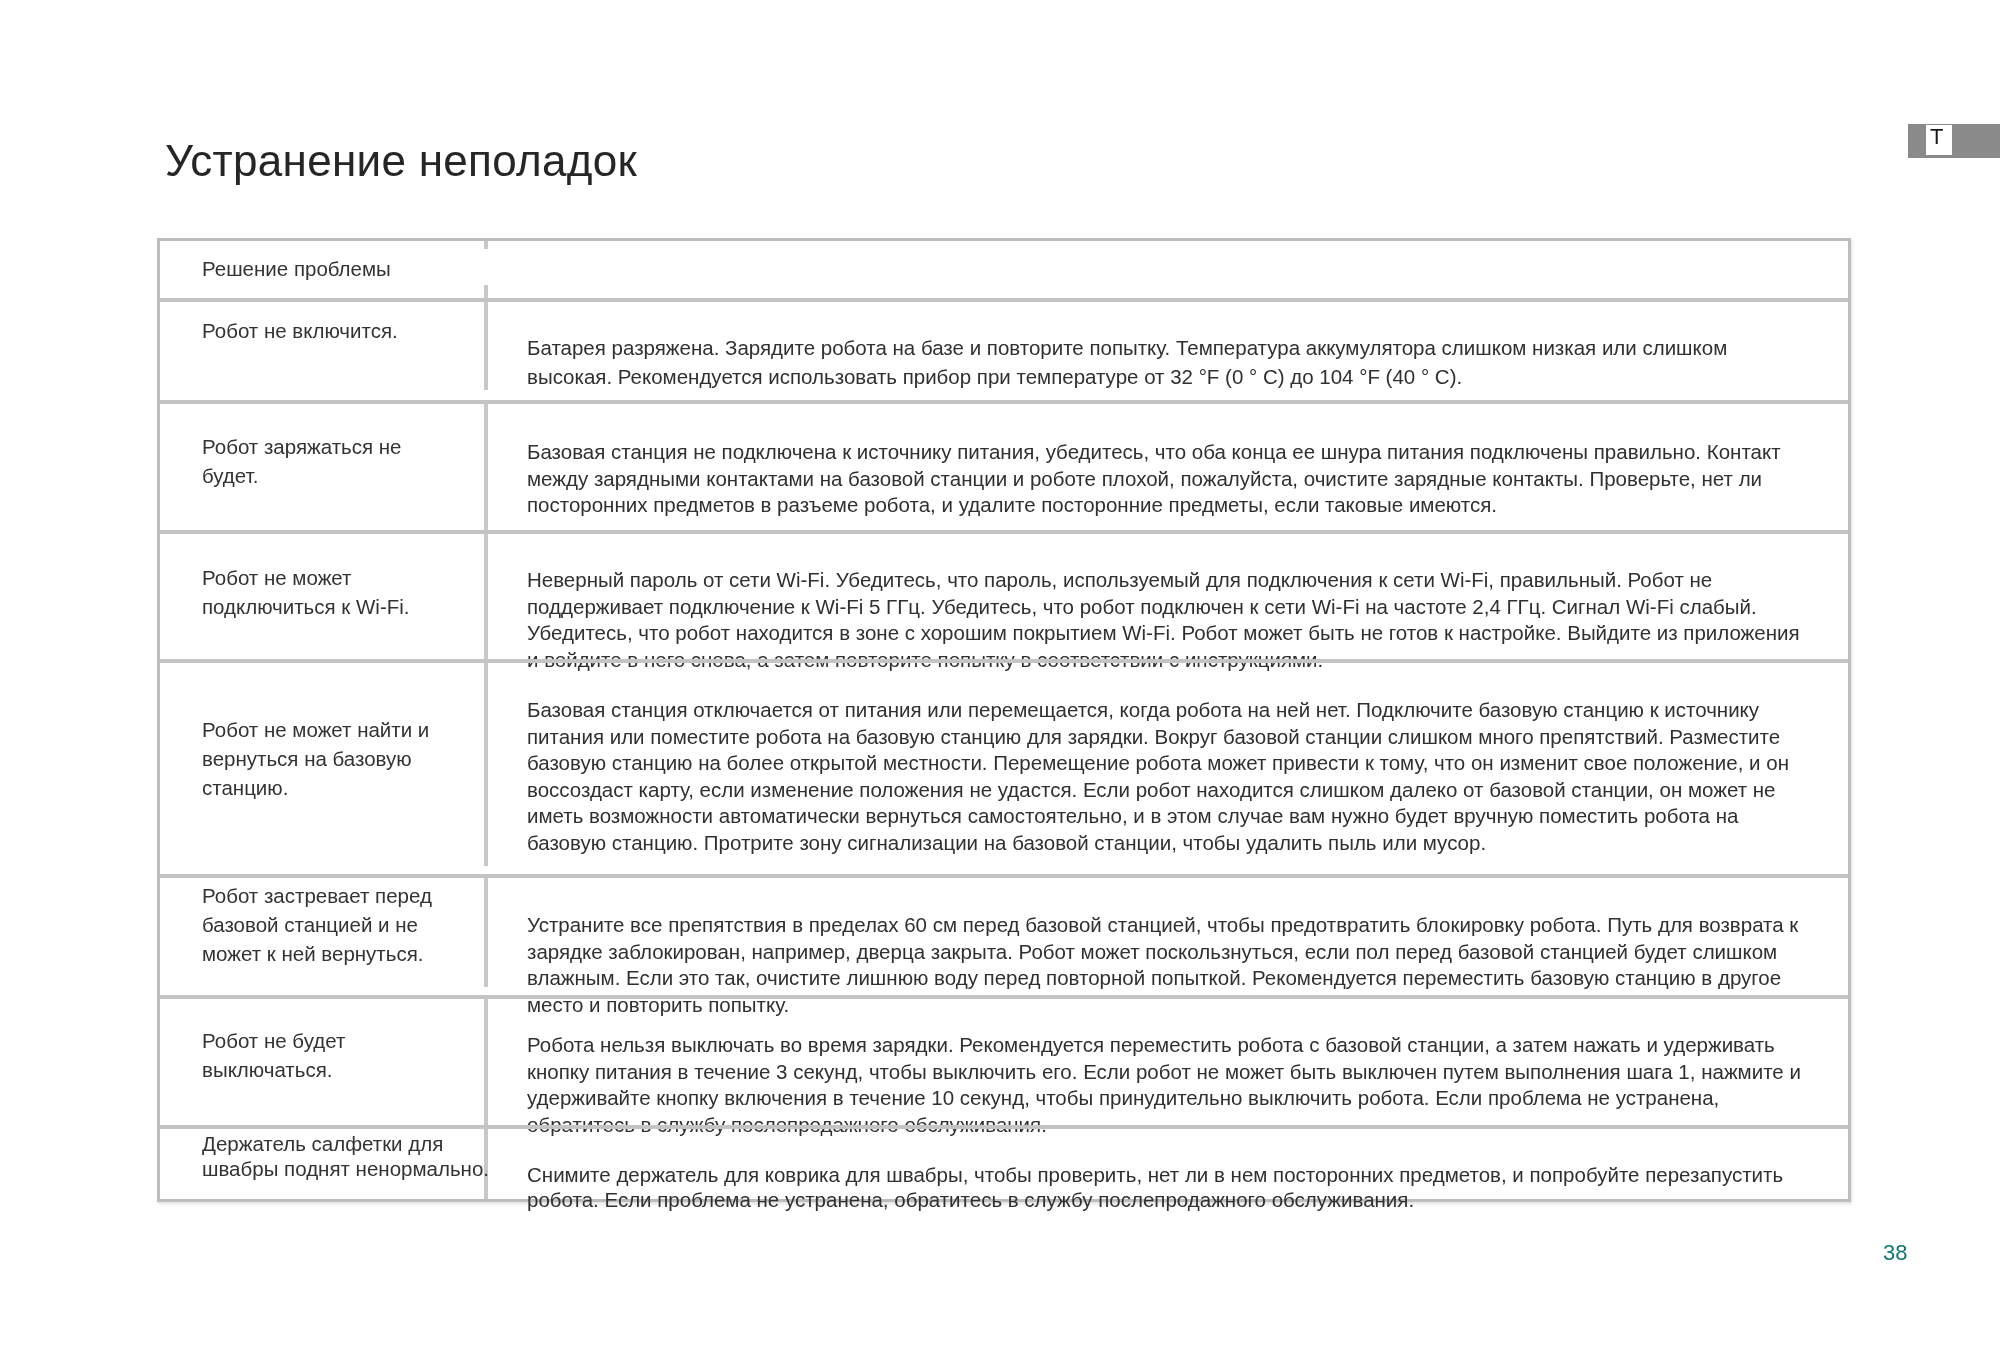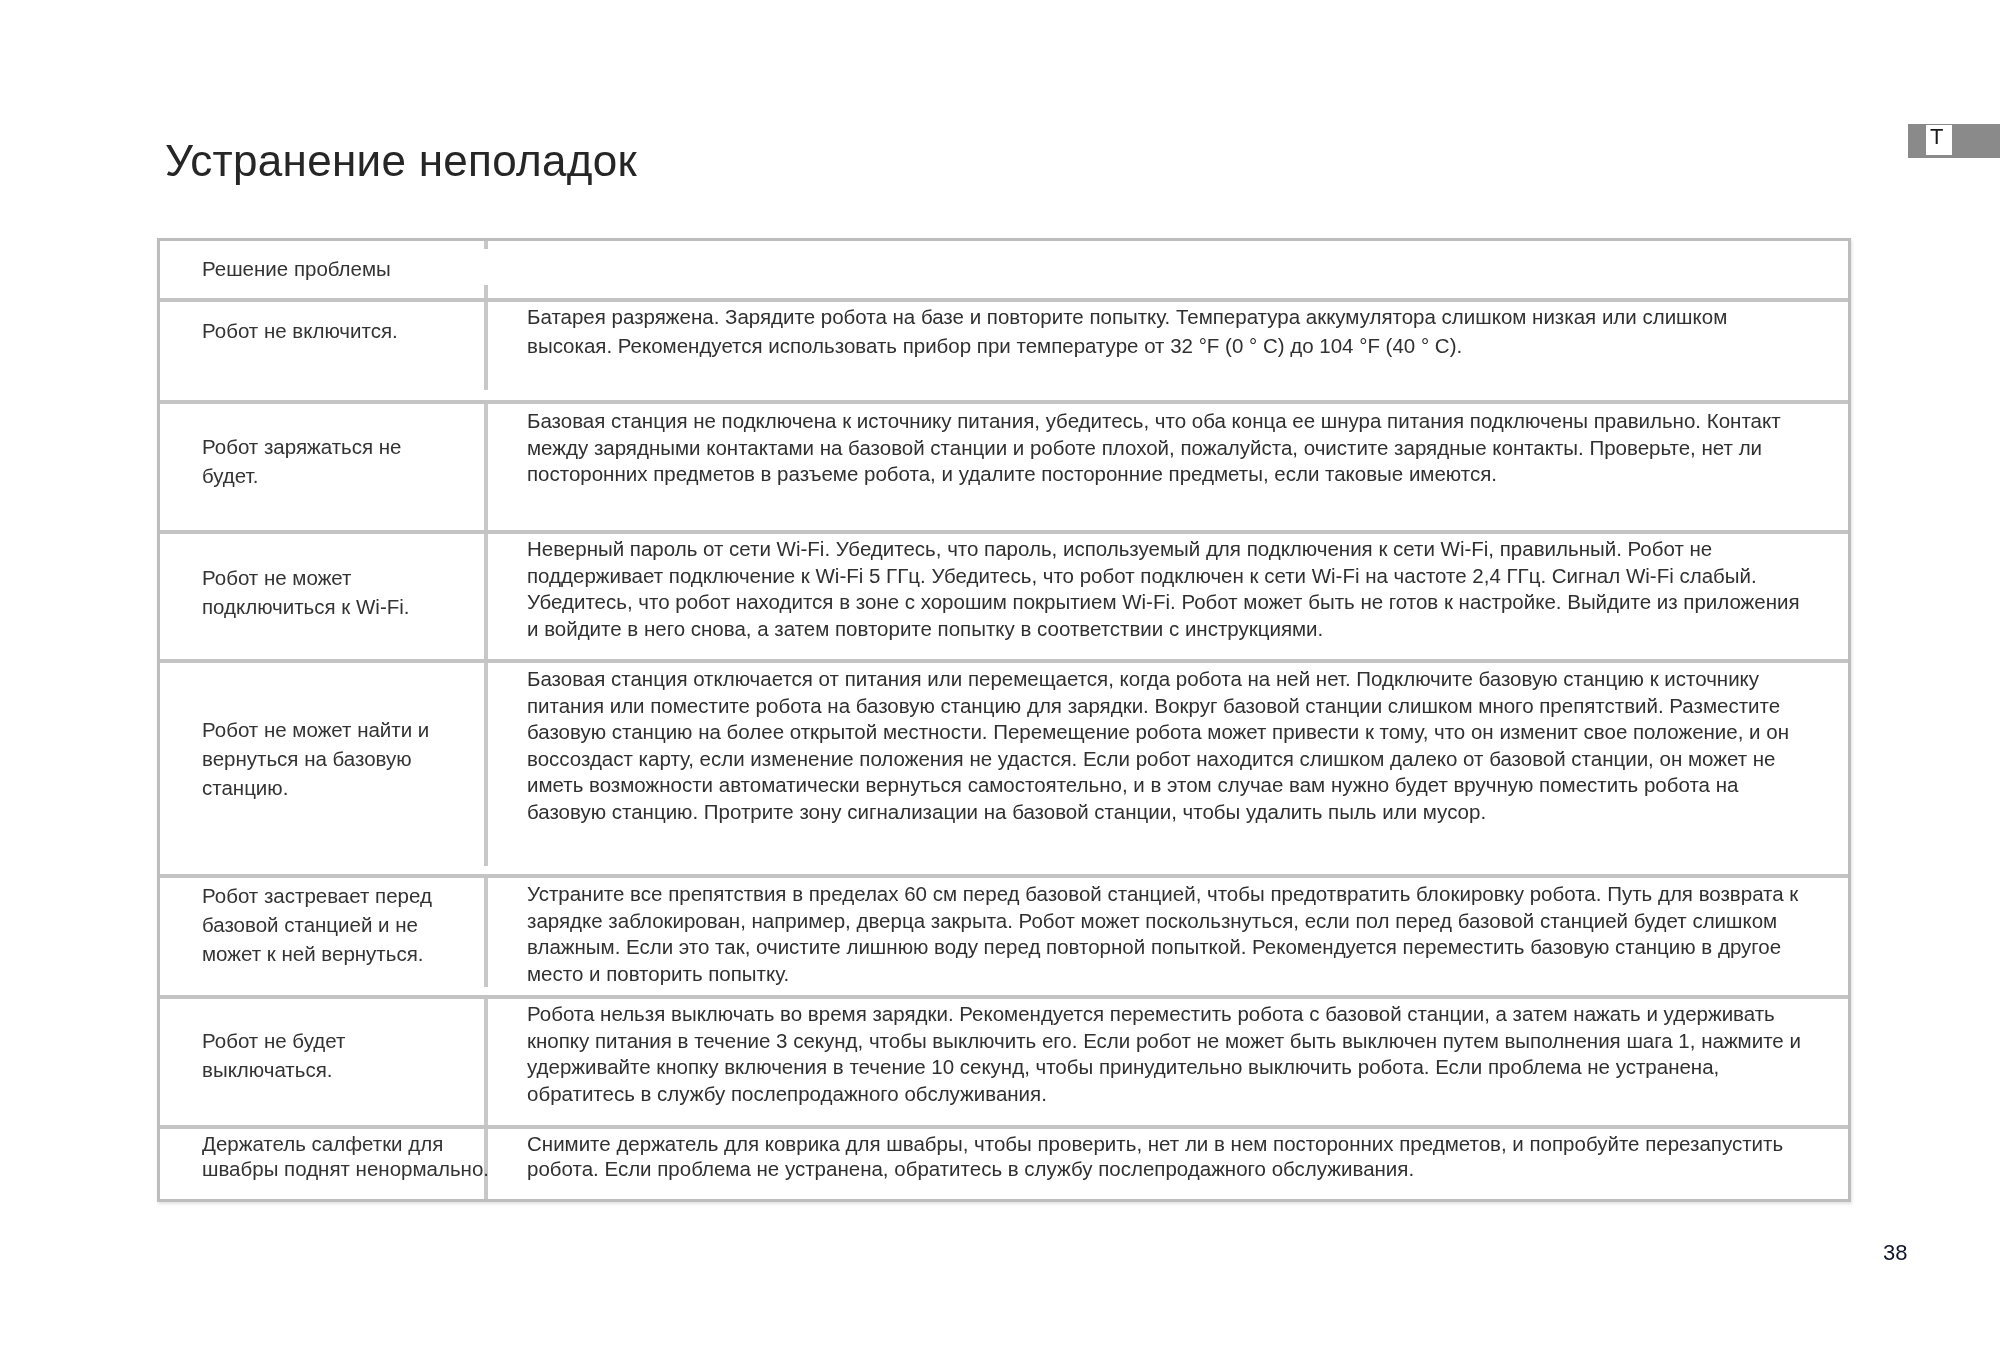--- a/index.html
+++ b/index.html
@@ -26,24 +26,24 @@
     .row.first { border-top: none; }
     .col-divider {
       position: absolute; left: 324px; top: 0; bottom: 0; width: 4px; background: #c8c8c8;
     }
     .row.header .col-divider { top: 0; height: 8px; }
     .row.header .col-divider.lower { top: 44px; height: auto; bottom: 0; }
     .cell-problem {
       position: absolute; left: 42px; width: 270px; font-size: 20.5px; line-height: 29px; color: #333;
     }
     .cell-solution {
-      position: absolute; left: 367px; right: 40px; font-size: 20.5px; line-height: 26.6px; color: #303030;
+      position: absolute; left: 367px; right: 40px; font-size: 20.5px; line-height: 26.6px; color: #303030; margin-top: 31px;
     }
     .header-label { position: absolute; left: 42px; top: 16px; font-size: 20.5px; color: #333; }
-    .page-number { position: absolute; left: 1883px; top: 1240px; font-size: 22px; color: #0f172a; }
+    .page-number { position: absolute; left: 1883px; top: 1240px; font-size: 22px; color: #0f766e; }
   </style>
 </head>
 <body>
 
 <h1 class="page-title">Устранение неполадок</h1>
 
 <div class="tab-marker">
   <div class="tab-letter">T</div>
 </div>
 

